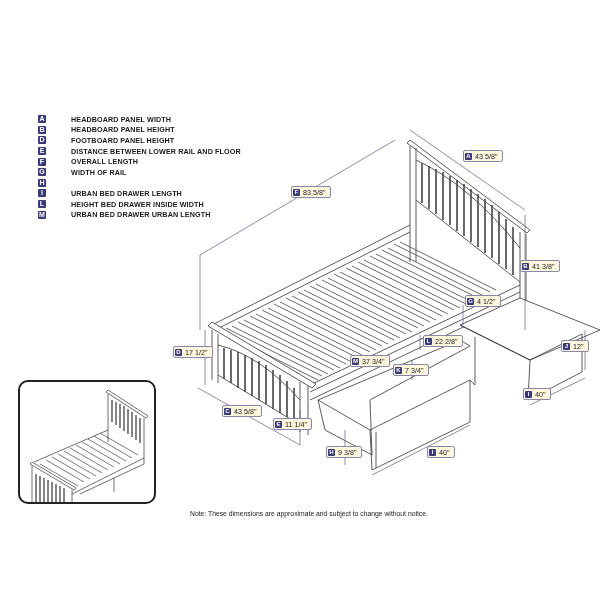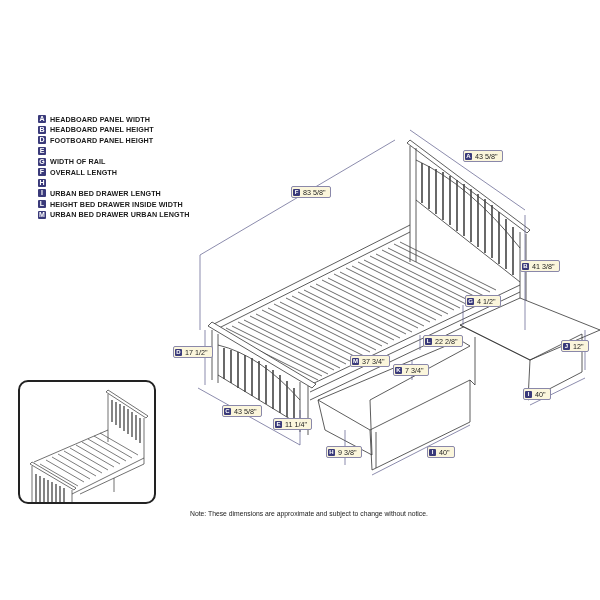--- a/index.html
+++ b/index.html
@@ -1,18 +1,18 @@
 <!DOCTYPE html>
 <html><head>
 <meta charset="utf-8">
 <style>
   html, body { margin:0; padding:0; background:#ffffff; }
   body { width:600px; height:600px; position:relative; overflow:hidden; font-family:"Liberation Sans", sans-serif; }
   .legend { position:absolute; left:38px; top:114px; }
-  .legend-row { display:flex; align-items:center; height:10.6px; margin:0; }
+  .legend-row { display:flex; align-items:center; height:10.6px; margin:0;gap:21px; }
   .letter-badge { display:inline-block; width:8px; height:8px; background:#3a3a7a; color:#fff; font-size:7px; font-weight:bold; line-height:8px; text-align:center; margin-right:4px; border-radius:1px; }
   .legend-text { font-size:7.2px; font-weight:bold; color:#1a1a1a; letter-spacing:0.1px; white-space:nowrap; }
   .dim-label { position:absolute; display:flex; align-items:center; height:10px; border:1px solid #8a88aa; border-radius:2px; background:#fbf6dc; padding:0 4px 0 1px; font-size:7.2px; color:#222; white-space:nowrap; }
   .dim-label .letter-badge { width:7px; height:7px; font-size:6px; line-height:7px; margin-right:3px; }
   .note { position:absolute; left:190px; top:510px; font-size:6.8px; color:#222; white-space:nowrap; }
   svg { position:absolute; left:0; top:0; }
   .thumb { position:absolute; left:18px; top:380px; width:134px; height:120px; border:2px solid #222; border-radius:10px; overflow:hidden; background:#fff; }
 </style>
 </head>
 <body>
@@ -209,28 +209,29 @@
   <div class="legend-row">
       <span class="letter-badge">B</span>
       <span class="legend-text">HEADBOARD PANEL HEIGHT</span>
     </div>
   <div class="legend-row">
       <span class="letter-badge">D</span>
       <span class="legend-text">FOOTBOARD PANEL HEIGHT</span>
     </div>
   <div class="legend-row">
       <span class="letter-badge">E</span>
+      <span class="legend-text">DISTANCE BETWEEN LOWER RAIL AND FLOOR</span>
+    </div>
+  <div class="legend-row">
+      <span class="letter-badge">F</span>
+      <span class="legend-text">OVERALL LENGTH</span>
     </div>
   <div class="legend-row">
       <span class="letter-badge">G</span>
       <span class="legend-text">WIDTH OF RAIL</span>
-    </div>
-  <div class="legend-row">
-      <span class="letter-badge">F</span>
-      <span class="legend-text">OVERALL LENGTH</span>
     </div>
   <div class="legend-row">
       <span class="letter-badge">H</span>
     </div>
   <div class="legend-row">
       <span class="letter-badge">I</span>
       <span class="legend-text">URBAN BED DRAWER LENGTH</span>
     </div>
   <div class="legend-row">
       <span class="letter-badge">L</span>

